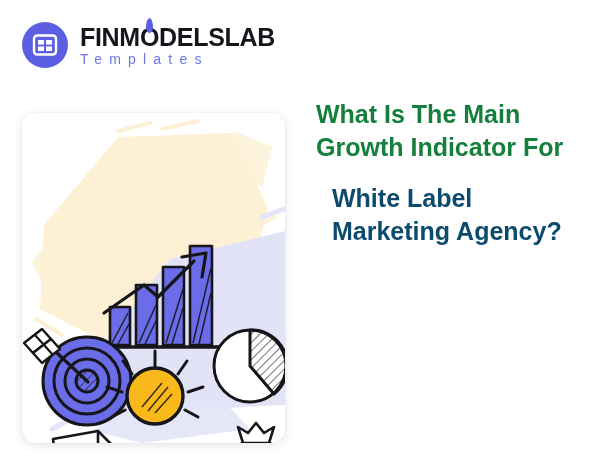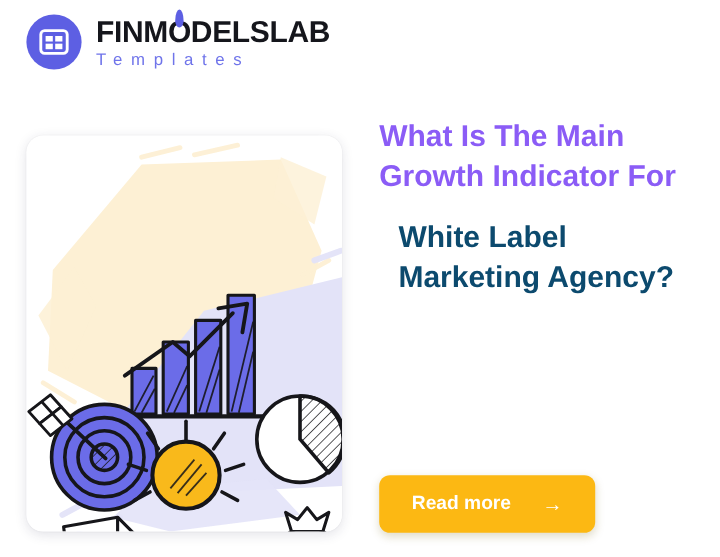--- a/index.html
+++ b/index.html
@@ -6,21 +6,21 @@
   body{
     width:600px;height:464px;
     background:#ffffff;
     font-family:"Liberation Sans","DejaVu Sans",sans-serif;
     overflow:hidden;
     position:relative;
   }
   .stage{position:absolute;inset:0;background:#fff;}
 
   
-  .brand{position:absolute;left:22px;top:12px;display:flex;align-items:center;gap:12px;}
+  .brand{position:absolute;left:22px;top:22px;display:flex;align-items:center;gap:12px;}
   .brand-mark{
     width:46px;height:46px;border-radius:50%;
     background:#5d5fe3;
     display:flex;align-items:center;justify-content:center;
     flex:0 0 auto;
   }
   .brand-text{display:flex;flex-direction:column;justify-content:center;line-height:1;}
   .brand-title{
     font-size:25px;font-weight:bold;letter-spacing:-0.3px;color:#15161c;
     position:relative;white-space:nowrap;
@@ -41,21 +41,21 @@
     box-shadow:0 2px 10px rgba(40,40,80,.13), 0 0 0 1px rgba(0,0,0,.015);
     overflow:hidden;
   }
   .illus-svg{display:block;width:263px;height:330px;}
 
   
   .headline{
     position:absolute;left:316px;top:98px;width:262px;
   }
   .headline .l1{
-    color:#8b5cf6;font-size:25px;font-weight:bold;line-height:33px;margin:0;
+    color:#15803d;font-size:25px;font-weight:bold;line-height:33px;margin:0;
   }
   .headline .l2{
     color:#0c4a6e;font-size:25px;font-weight:bold;line-height:33px;margin:16px;
     padding-top:2px;
   }
 
   .cta{
     position:absolute;left:316px;top:396px;
     width:180px;height:48px;border:0;
     background:#fcb813;border-radius:9px;
@@ -240,18 +240,14 @@
         </g>
       </g>
     </svg>
   </div>
 
   <div class="headline">
     <p class="l1">What Is The Main Growth Indicator For</p>
     <p class="l2">White Label Marketing Agency?</p>
   </div>
 
-  <button class="cta">
-    <span>Read more</span>
-    <span class="cta-arrow">→</span>
-  </button>
 
 </div>
 
 </body></html>

